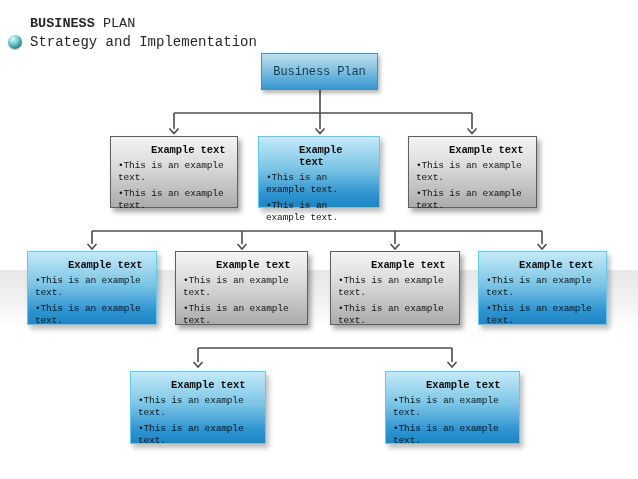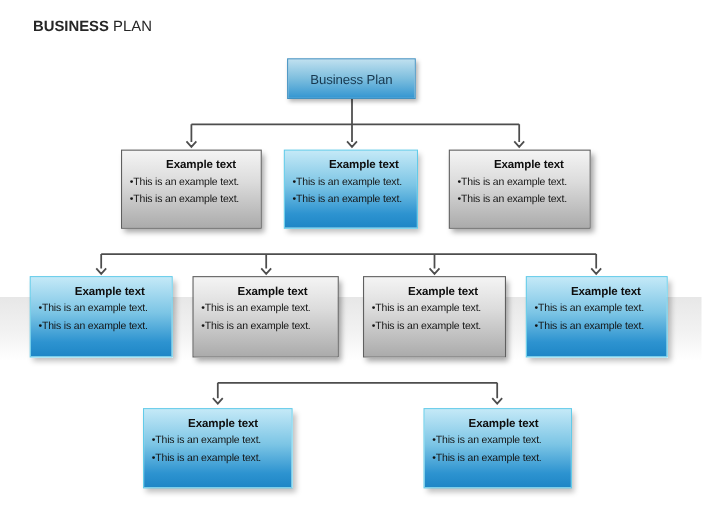--- a/index.html
+++ b/index.html
@@ -1,18 +1,18 @@
 <!DOCTYPE html>
 <html><head>
 <meta charset="utf-8">
 <style>
   html,body{margin:0;padding:0;background:#ffffff;}
   .slide{
     position:relative;width:638px;height:479px;background:#ffffff;overflow:hidden;
-    font-family:Liberation Sans, sans-serif;
+    font-family:Liberation Mono, monospace;
   }
   
   .bg-band{
     position:absolute;left:0;top:270px;width:638px;height:58px;
     background:linear-gradient(180deg,#e7e7e7 0%,#f2f2f2 55%,#ffffff 100%);
   }
   
   .header{position:absolute;left:30px;top:15px;color:#262626;}
   .title-line{font-size:13.5px;line-height:17px;color:#262626;}
   .title-line .b{font-weight:bold;}
@@ -50,20 +50,24 @@
 <body>
 
 <div class="slide">
 
   <div class="bg-band"></div>
 
   <div class="header">
     <div class="title-line">
       <span class="b">BUSINESS</span>
       <span>PLAN</span>
+    </div>
+    <div class="subtitle-line">
+      <span class="sphere"></span>
+      <span>Strategy and Implementation</span>
     </div>
   </div>
 
   <svg class="connectors" width="638" height="479" viewBox="0 0 638 479">
     <g stroke="#4d4d4d" stroke-width="1.6" fill="none">
 
       <path d="M320 90 V113 M174 113 H472 M174 113 V129 M320 113 V129 M472 113 V129"></path>
       <path d="M169.5 128.5 L174 133.5 L178.5 128.5 M315.5 128.5 L320 133.5 L324.5 128.5 M467.5 128.5 L472 133.5 L476.5 128.5"></path>
 
       <path d="M92 231 H542 M92 231 V244 M242 231 V244 M395 231 V244 M542 231 V244"></path>

